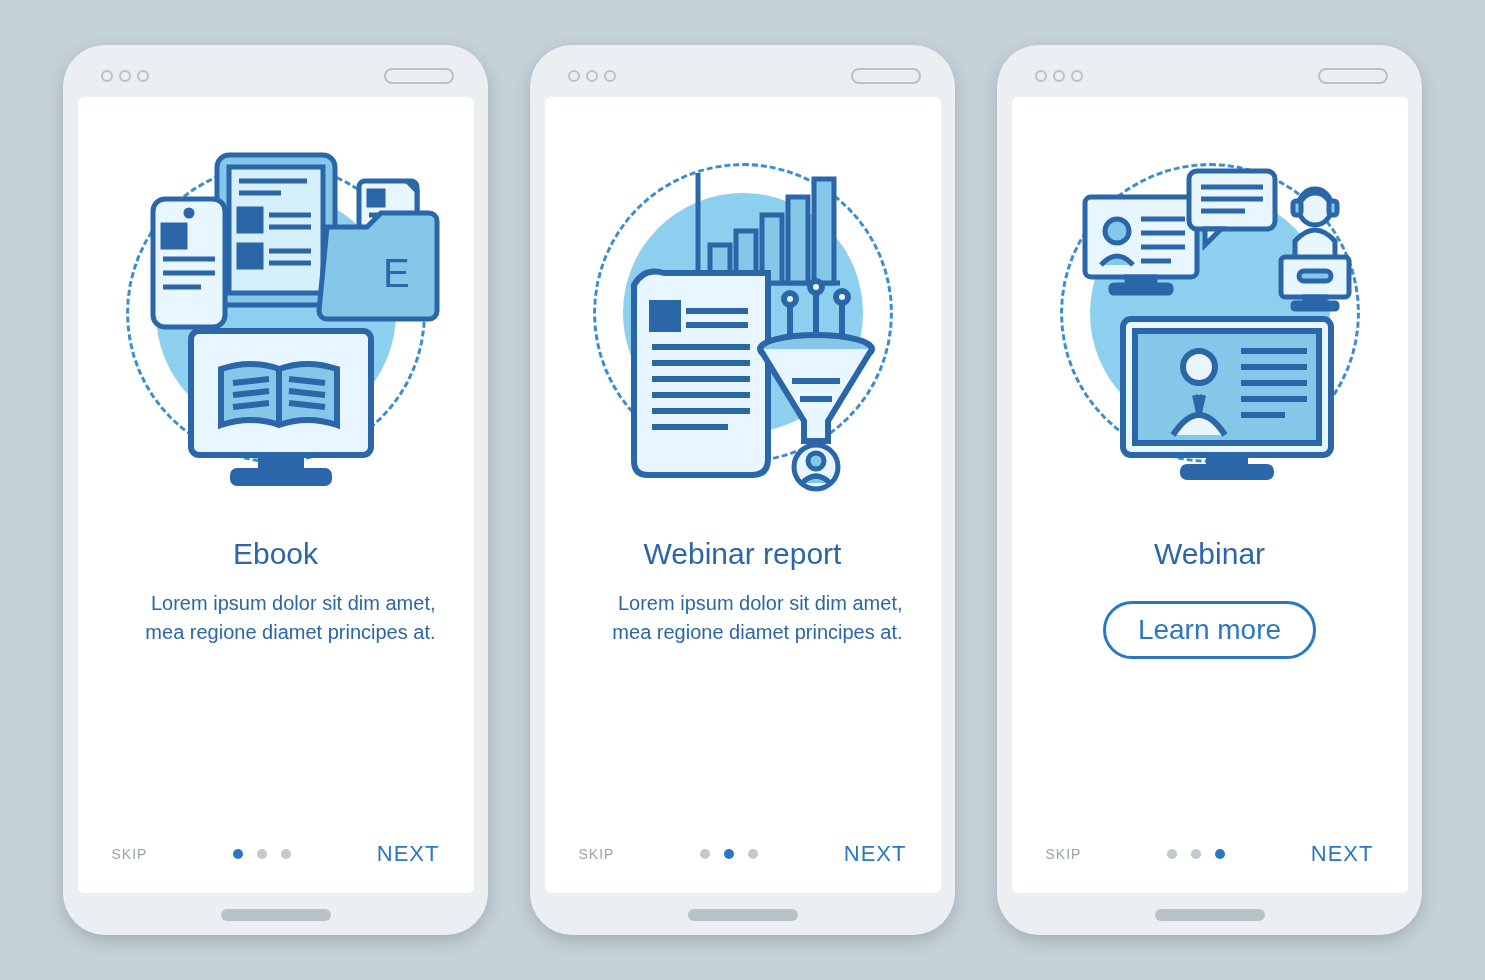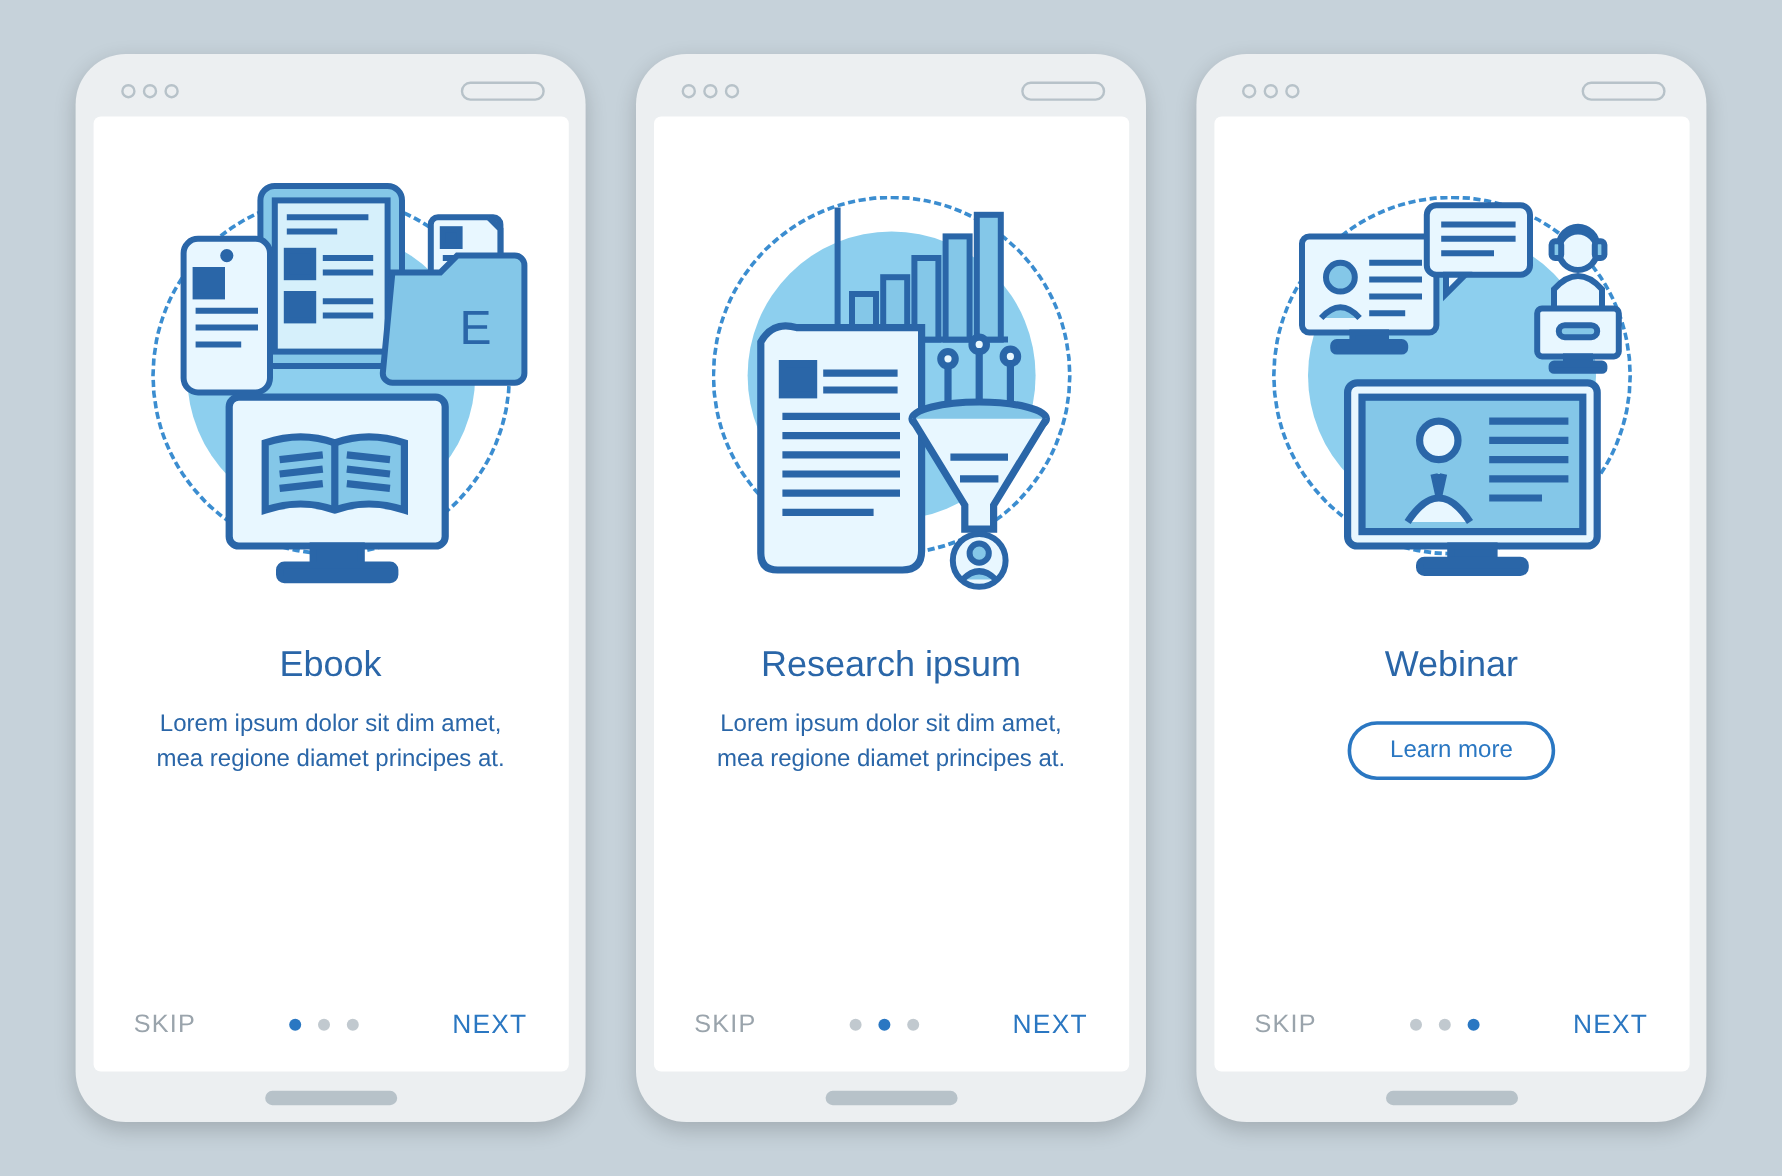--- a/index.html
+++ b/index.html
@@ -78,45 +78,45 @@
   .title {
     font-size: 30px;
     color: #2a66a8;
     font-weight: 500;
     margin-top: 42px;
     text-align:right;
   }
   .desc {
     font-size: 20px;
     color: #2a66a8;
-    text-align: center;
+    text-align: right;
     line-height: 1.45;
     margin-top: 18px;
     max-width: 320px;
   }
   .learn-btn {
     margin-top: 30px;
     border: 3px solid #2a77c2;
     color: #2a77c2;
-    font-size: 20px;
+    font-size: 28px;
     padding: 10px 32px;
     border-radius: 32px;
     background: #fff;
     cursor: pointer;
   }
   .nav {
     margin-top: auto;
     width: 100%;
     display:flex;
     justify-content: space-between;
     align-items:center;
   }
   .nav-skip {
     color: #9aa4ac;
-    font-size: 21px;
+    font-size: 14px;
     letter-spacing: 1px;
     cursor:pointer;
   }
   .nav-next {
     color: #2a77c2;
     font-size: 22px;
     letter-spacing: 1px;
     font-weight: 500;
     cursor:pointer;
   }
@@ -265,21 +265,21 @@
           <line x1="222" y1="264" x2="254" y2="264"></line>
         </g>
 
         <g stroke="#2a66a8" stroke-width="5" fill="#84c7e8">
           <circle cx="238" cy="332" r="22" fill="#e8f7ff"></circle>
           <circle cx="238" cy="326" r="8"></circle>
           <path d="M224 348 q14 -14 28 0" fill="#84c7e8"></path>
         </g>
       </svg>
     </div>
-    <div class="title">Research ipsum</div>
+    <div class="title">Webinar report</div>
     <div class="desc">Lorem ipsum dolor sit dim amet, mea regione diamet principes at.</div>
     <div class="nav">
       <div class="nav-skip">SKIP</div>
       <div class="pager">
         <span></span>
         <span class="active"></span>
         <span></span>
       </div>
       <div class="nav-next">NEXT</div>
     </div>

